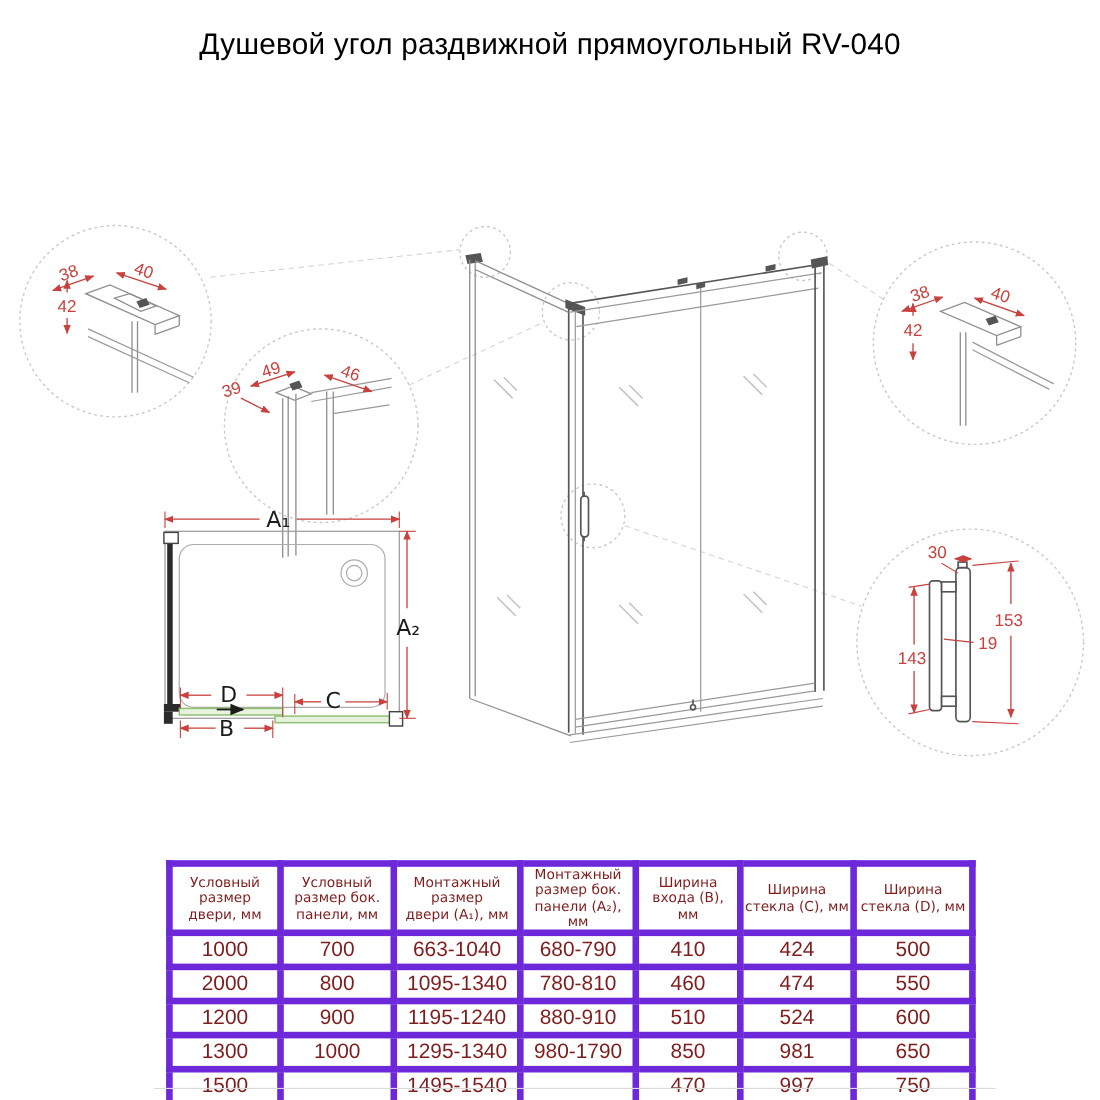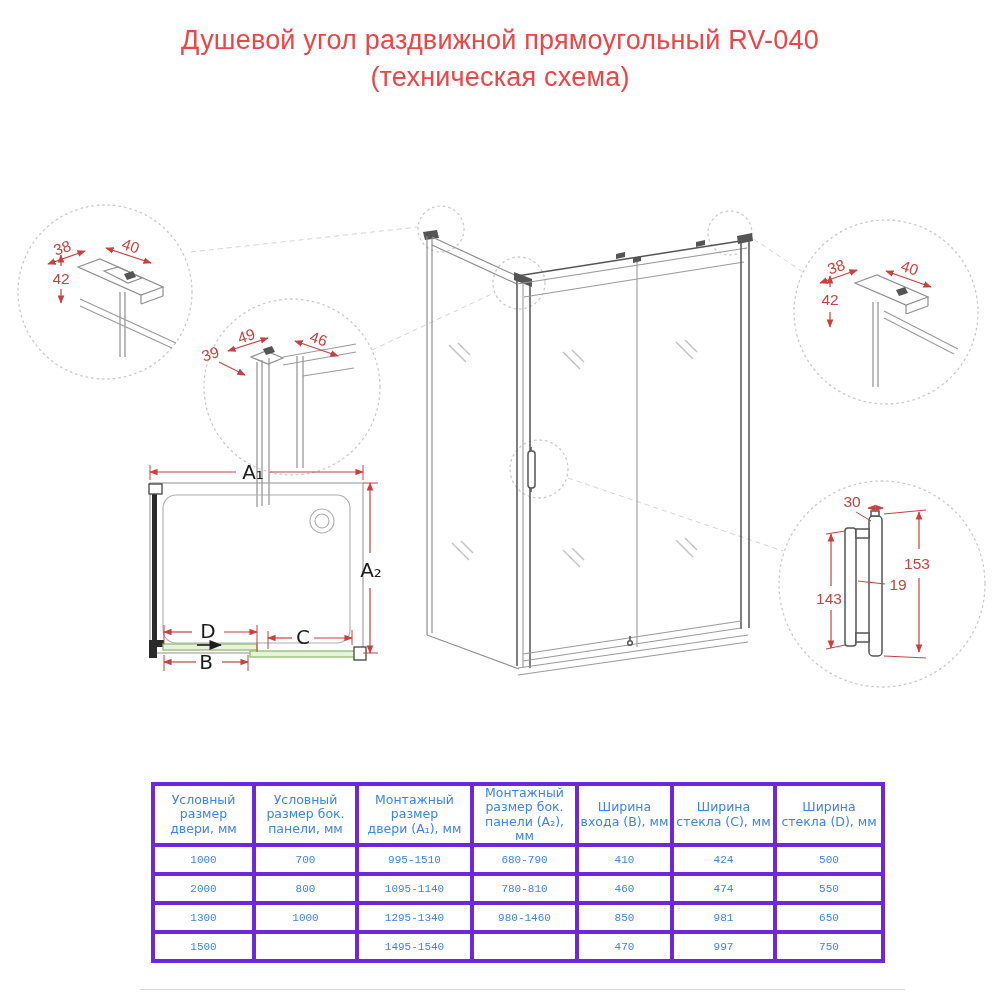--- a/index.html
+++ b/index.html
@@ -1,19 +1,19 @@
 <!DOCTYPE html>
 <html style="--dim-red: #c9413d; --green-stroke: #8fbe6e; --green-fill: #e7f2dd;"><head>
 <meta charset="utf-8">
 <style>
   html,body{margin:0;padding:0;background:#fff;}
   body{width:1000px;height:1000px;position:relative;overflow:hidden;
        font-family:"Liberation Sans",sans-serif;}
   .title-block{position:absolute;top:22px;left:0;width:1000px;text-align:center;
-       color:#ef4444;font-size:27px;line-height:37px;letter-spacing:.2px;}
+       color:#000000;font-size:27px;line-height:37px;letter-spacing:.2px;}
   svg.diagram{position:absolute;left:0;top:0;}
 
   .dim-text{fill:var(--dim-red);font-size:15.5px;text-anchor:middle;
        font-family:"Liberation Sans",sans-serif;}
   .plan-label{fill:#1c1c1c;font-size:20px;text-anchor:middle;
        font-family:"DejaVu Sans",sans-serif;}
   .red{stroke:var(--dim-red);stroke-width:1.2;fill:none;}
   .redthin{stroke:var(--dim-red);stroke-width:1;fill:none;}
   .gline{stroke:#8f8f8f;stroke-width:1.2;fill:none;}
   .g2{stroke:#9a9a9a;stroke-width:1.1;fill:none;}
@@ -21,33 +21,32 @@
   .dark{stroke:#555;stroke-width:1.5;fill:none;}
   .darkf{fill:#555;stroke:none;}
   .whitef{fill:#fff;}
   .glass-mark{stroke:#c2c2c2;stroke-width:1.4;fill:none;}
   .dotted{stroke:#c9c9c9;stroke-width:1.3;fill:none;stroke-dasharray:1.5 4;stroke-linecap:round;}
   .leader{stroke:#d4d4d4;stroke-width:1;fill:none;stroke-dasharray:5 4;}
   .green-bar{fill:var(--green-fill);stroke:var(--green-stroke);stroke-width:1.3;}
 
   .size-table{position:absolute;left:151px;top:782px;width:730px;
        border-collapse:collapse;table-layout:fixed;}
-  .size-table th,.size-table td{border:4px solid #6d28d9;text-align:center;
-       color:#3b82f6;padding:0 1px;vertical-align:middle;}
+  .size-table th,.size-table td{border:6px solid #6d28d9;text-align:center;
+       color:#7f1d1d;padding:0 1px;vertical-align:middle;}
   .size-table th{font-size:12.5px;font-weight:normal;line-height:1.14;height:41px;
        white-space:pre-line;font-family:"DejaVu Sans",sans-serif;}
-  .size-table td{font-size:11px;height:25px;font-family:Liberation Mono, monospace;}
+  .size-table td{font-size:19px;height:25px;font-family:Liberation Sans, sans-serif;}
   .bottom-sep{position:absolute;left:140px;top:989px;width:765px;height:1px;background:#dadada;}
 </style>
 </head>
 <body>
 
 <div class="title-block">
   <div>Душевой угол раздвижной прямоугольный RV-040</div>
-  <div>(техническая схема)</div>
 </div>
 
 <svg class="diagram" width="1000" height="1000" viewBox="0 0 1000 1000">
   <defs>
     <marker id="ar" markerWidth="7" markerHeight="7" viewBox="0 0 10 10" refX="9" refY="5" orient="auto-start-reverse">
         <path d="M0 1 L10 5 L0 9 z" fill="var(--dim-red)"></path>
       </marker>
     <marker id="ab" markerWidth="8" markerHeight="8" viewBox="0 0 10 10" refX="9" refY="5" orient="auto-start-reverse">
         <path d="M0 1 L10 5 L0 9 z" fill="#1c1c1c"></path>
       </marker>
@@ -295,40 +294,49 @@
         <th>Ширина
 стекла (C), мм</th>
         <th>Ширина
 стекла (D), мм</th>
       </tr>
     </thead>
   <tbody>
       <tr>
         <td>1000</td>
         <td>700</td>
-        <td>995-1510</td>
+        <td>663-1040</td>
         <td>680-790</td>
         <td>410</td>
         <td>424</td>
         <td>500</td>
       </tr>
       <tr>
         <td>2000</td>
         <td>800</td>
-        <td>1095-1140</td>
+        <td>1095-1340</td>
         <td>780-810</td>
         <td>460</td>
         <td>474</td>
         <td>550</td>
       </tr>
       <tr>
+        <td>1200</td>
+        <td>900</td>
+        <td>1195-1240</td>
+        <td>880-910</td>
+        <td>510</td>
+        <td>524</td>
+        <td>600</td>
+      </tr>
+      <tr>
         <td>1300</td>
         <td>1000</td>
         <td>1295-1340</td>
-        <td>980-1460</td>
+        <td>980-1790</td>
         <td>850</td>
         <td>981</td>
         <td>650</td>
       </tr>
       <tr>
         <td>1500</td>
         <td></td>
         <td>1495-1540</td>
         <td></td>
         <td>470</td>

